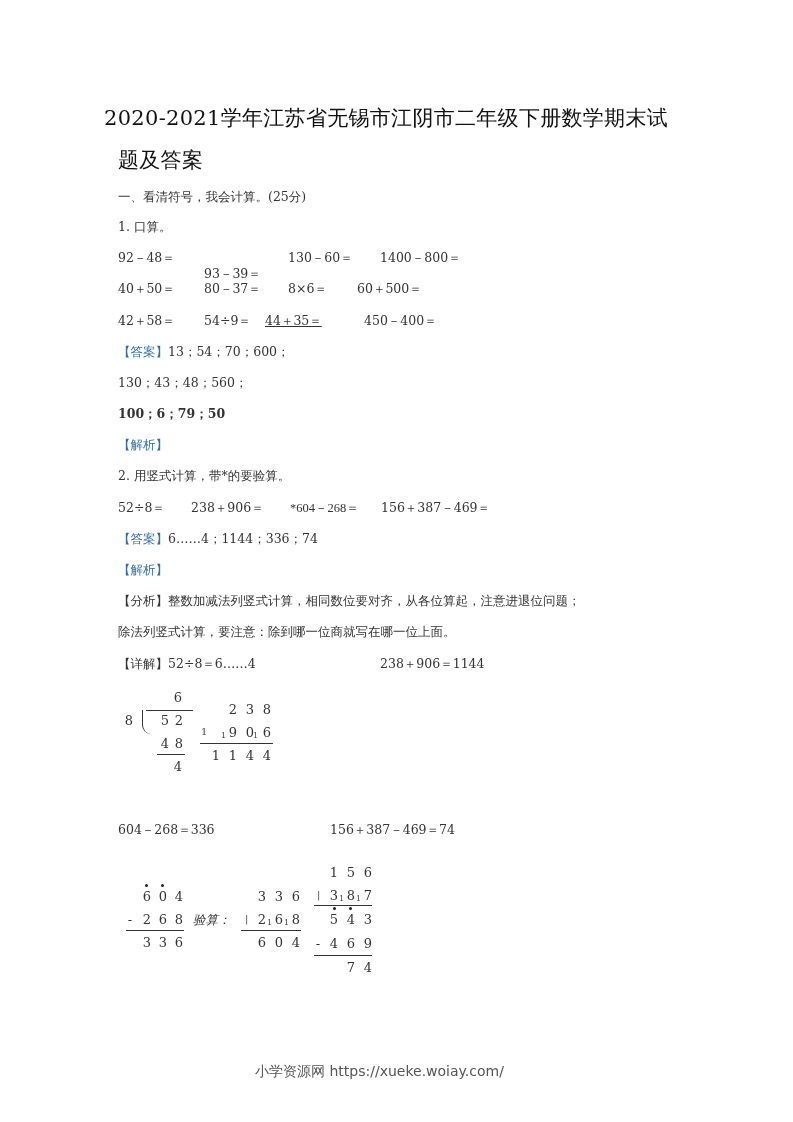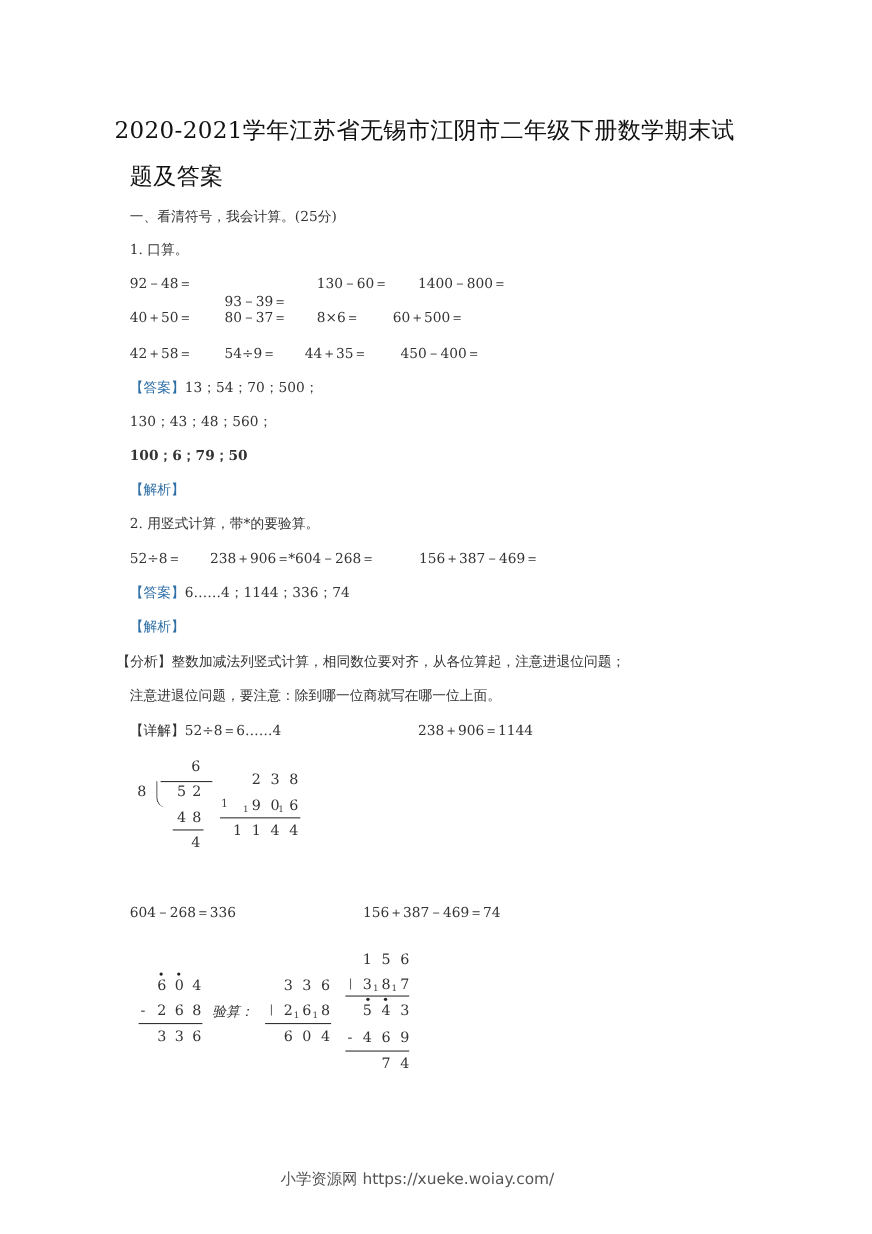--- a/index.html
+++ b/index.html
@@ -31,46 +31,46 @@
   <div class="abs t" style="left:288px; top:250px;">130－60＝</div>
   <div class="abs t" style="left:380px; top:250px;text-align:center;">1400－800＝</div>
 
   <div class="abs t" style="left:118px; top:281px;">40＋50＝</div>
   <div class="abs t" style="left:204px; top:281px;">80－37＝</div>
   <div class="abs t" style="left:288px; top:281px;">8×6＝</div>
   <div class="abs t" style="left:357px; top:281px;">60＋500＝</div>
 
   <div class="abs t" style="left:118px; top:313px;">42＋58＝</div>
   <div class="abs t" style="left:204px; top:313px;">54÷9＝</div>
-  <div class="abs t" style="left:277px; top:313px;">44＋35＝</div>
+  <div class="abs t" style="left:265px; top:313px;text-decoration:underline;">44＋35＝</div>
   <div class="abs t" style="left:364px; top:313px;">450－400＝</div>
 </div>
 
 <div class="abs t" style="left:118px; top:344px;">
-  <span class="blue">【答案】</span><span>13；54；70；500；</span>
+  <span class="blue">【答案】</span><span>13；54；70；600；</span>
 </div>
 <div class="abs t" style="left:118px; top:375px;">130；43；48；560；</div>
 <div class="abs t" style="left:118px; top:406px;font-weight:bold;">100；6；79；50</div>
 <div class="abs t blue" style="left:118px; top:437px;">【解析】</div>
 
 <div class="abs t" style="left:118px; top:468px;">2. 用竖式计算，带*的要验算。</div>
 <div class="abs t" style="left:118px; top:500px;">52÷8＝</div>
 <div class="abs t" style="left:191px; top:500px;">238＋906＝</div>
-<div class="abs t" style="left:262px; top:500px;">*604－268＝</div>
+<div class="abs t" style="left:290px; top:500px;font-family:Liberation Serif, serif;">*604－268＝</div>
 <div class="abs t" style="left:381px; top:500px;">156＋387－469＝</div>
 
 <div class="abs t" style="left:118px; top:531px;">
   <span class="blue">【答案】</span><span>6……4；1144；336；74</span>
 </div>
 <div class="abs t blue" style="left:118px; top:562px;">【解析】</div>
 
-<div class="abs t" style="left:106px; top:593px;">
+<div class="abs t" style="left:118px; top:593px;">
   <span>【分析】</span><span>整数加减法列竖式计算，相同数位要对齐，从各位算起，注意进退位问题；</span>
 </div>
-<div class="abs t" style="left:118px; top:624px;">注意进退位问题，要注意：除到哪一位商就写在哪一位上面。</div>
+<div class="abs t" style="left:118px; top:624px;">除法列竖式计算，要注意：除到哪一位商就写在哪一位上面。</div>
 <div class="abs t" style="left:118px; top:656px;">
   <span>【详解】</span><span>52÷8＝6……4</span>
 </div>
 <div class="abs t" style="left:380px; top:656px;">238＋906＝1144</div>
 
 <div>
   <div class="digit" style="left:171px; top:690px;">6</div>
   <div class="hline" style="left:146px; top:710px; width:47px;"></div>
   <div class="bracket" style="left:142px; top:710px; height:24px;"></div>
   <div class="digit" style="left:122px; top:713px;">8</div>

